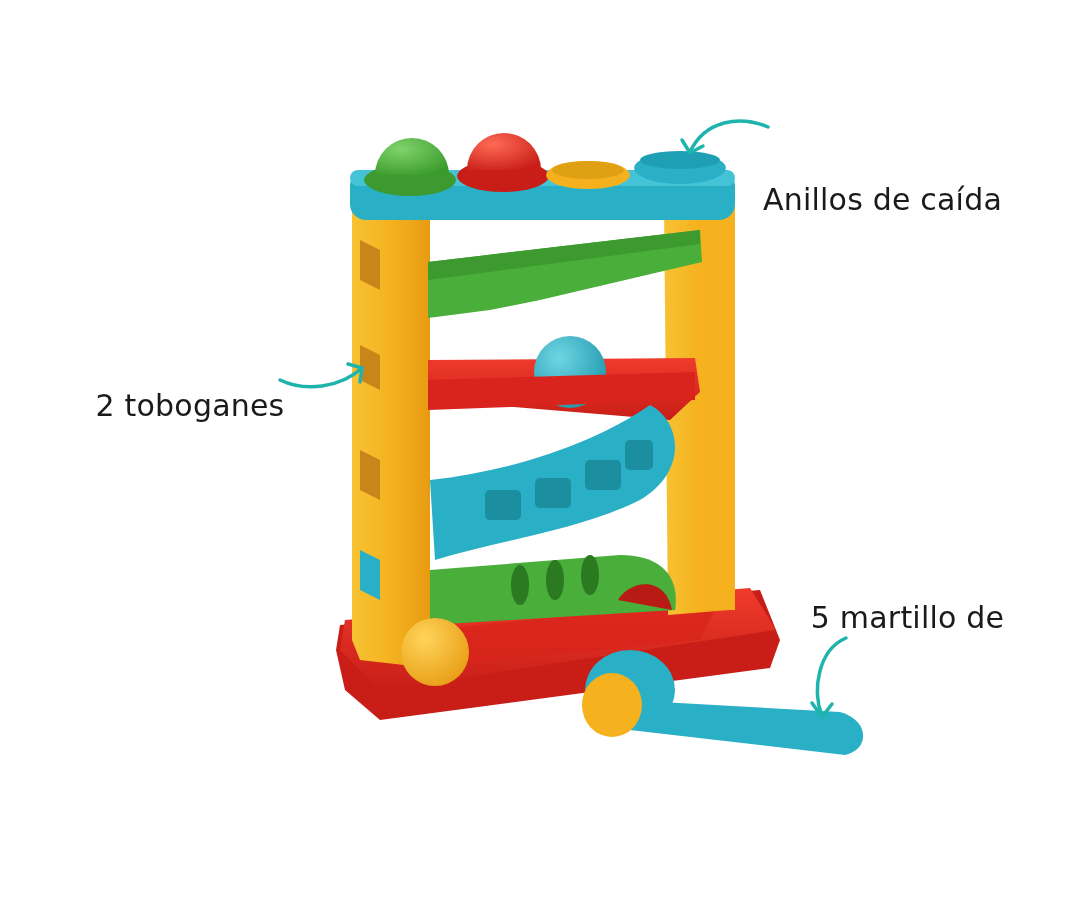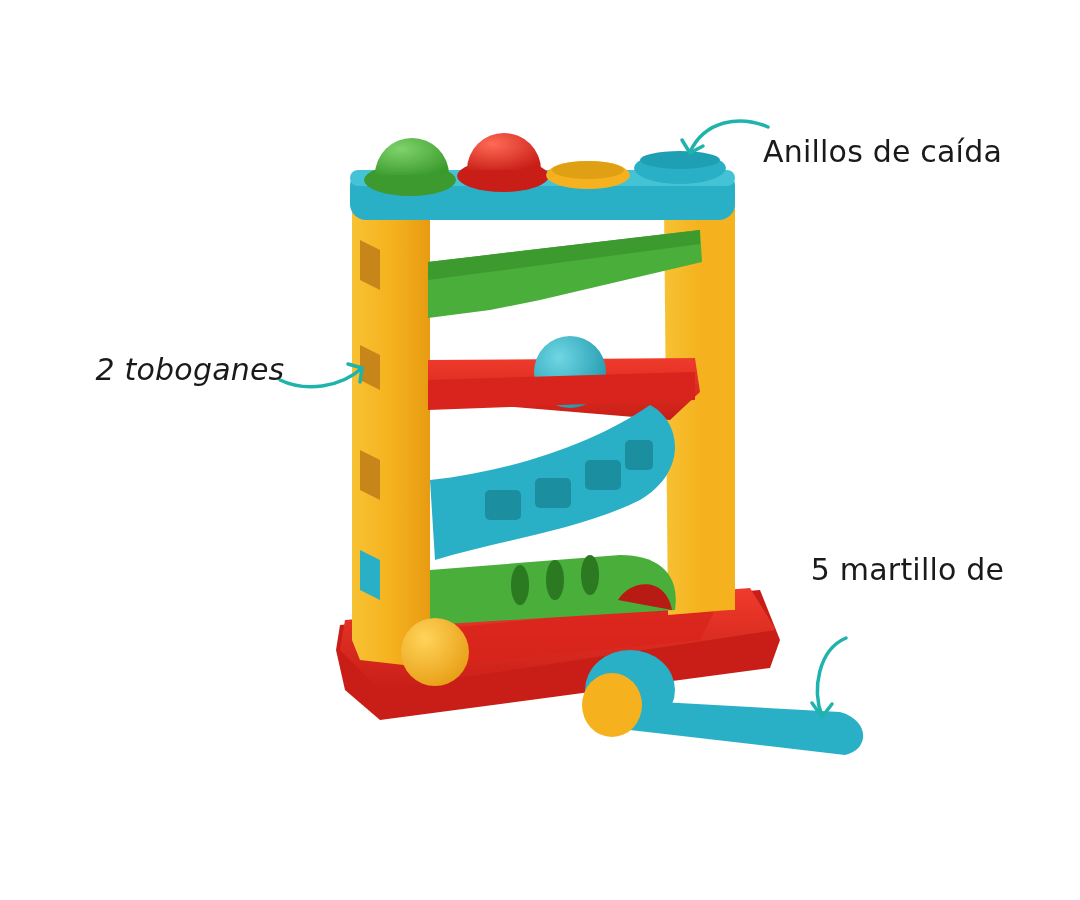--- a/index.html
+++ b/index.html
@@ -1,17 +1,17 @@
 <!DOCTYPE html>
 <html><head>
 <meta charset="utf-8">
 <style>
   html, body { margin:0; padding:0; background:#ffffff; }
   body { width:1080px; height:900px; position:relative; overflow:hidden; font-family:"DejaVu Sans", sans-serif; }
-  .label { position:absolute; color:#1a1a1a; font-size:30px; font-weight:400; line-height:44px; text-align:center; letter-spacing:0.2px; }
+  .label { position:absolute; color:#1a1a1a; font-size:30px; font-weight:400; line-height:44px; text-align:center; letter-spacing:0.2px;margin-top:48px; }
   #toy { position:absolute; left:0; top:0; }
 </style>
 </head>
 <body>
 
 <svg id="toy" width="1080" height="900" viewBox="0 0 1080 900">
   <defs>
     <linearGradient id="yel" x1="0" x2="1">
         <stop offset="0" stop-color="#f7c234"></stop>
         <stop offset="0.5" stop-color="#f5b21e"></stop>
@@ -119,19 +119,19 @@
   <path d="M348 364 L362 368 L360 382" fill="none" stroke="#1fb3ad" stroke-width="3.5" stroke-linecap="round" stroke-linejoin="round"></path>
 
   <path d="M846 638 C 818 650, 812 690, 822 716" fill="none" stroke="#1fb3ad" stroke-width="3.5" stroke-linecap="round"></path>
   <path d="M812 703 L822 717 L832 704" fill="none" stroke="#1fb3ad" stroke-width="3.5" stroke-linecap="round" stroke-linejoin="round"></path>
 </svg>
 
 <div class="label" style="left:745px; top:130px; width:275px;">
   <div>Anillos de caída</div>
 </div>
 
-<div class="label" style="left:85px; top:348px; width:210px;font-style:italic;">
+<div class="label" style="left:85px; top:336px; width:210px;">
   <div>2 toboganes</div>
 </div>
 
 <div class="label" style="left:765px; top:548px; width:285px;">
   <div>5 martillo de</div>
 </div>
 
 </body></html>

